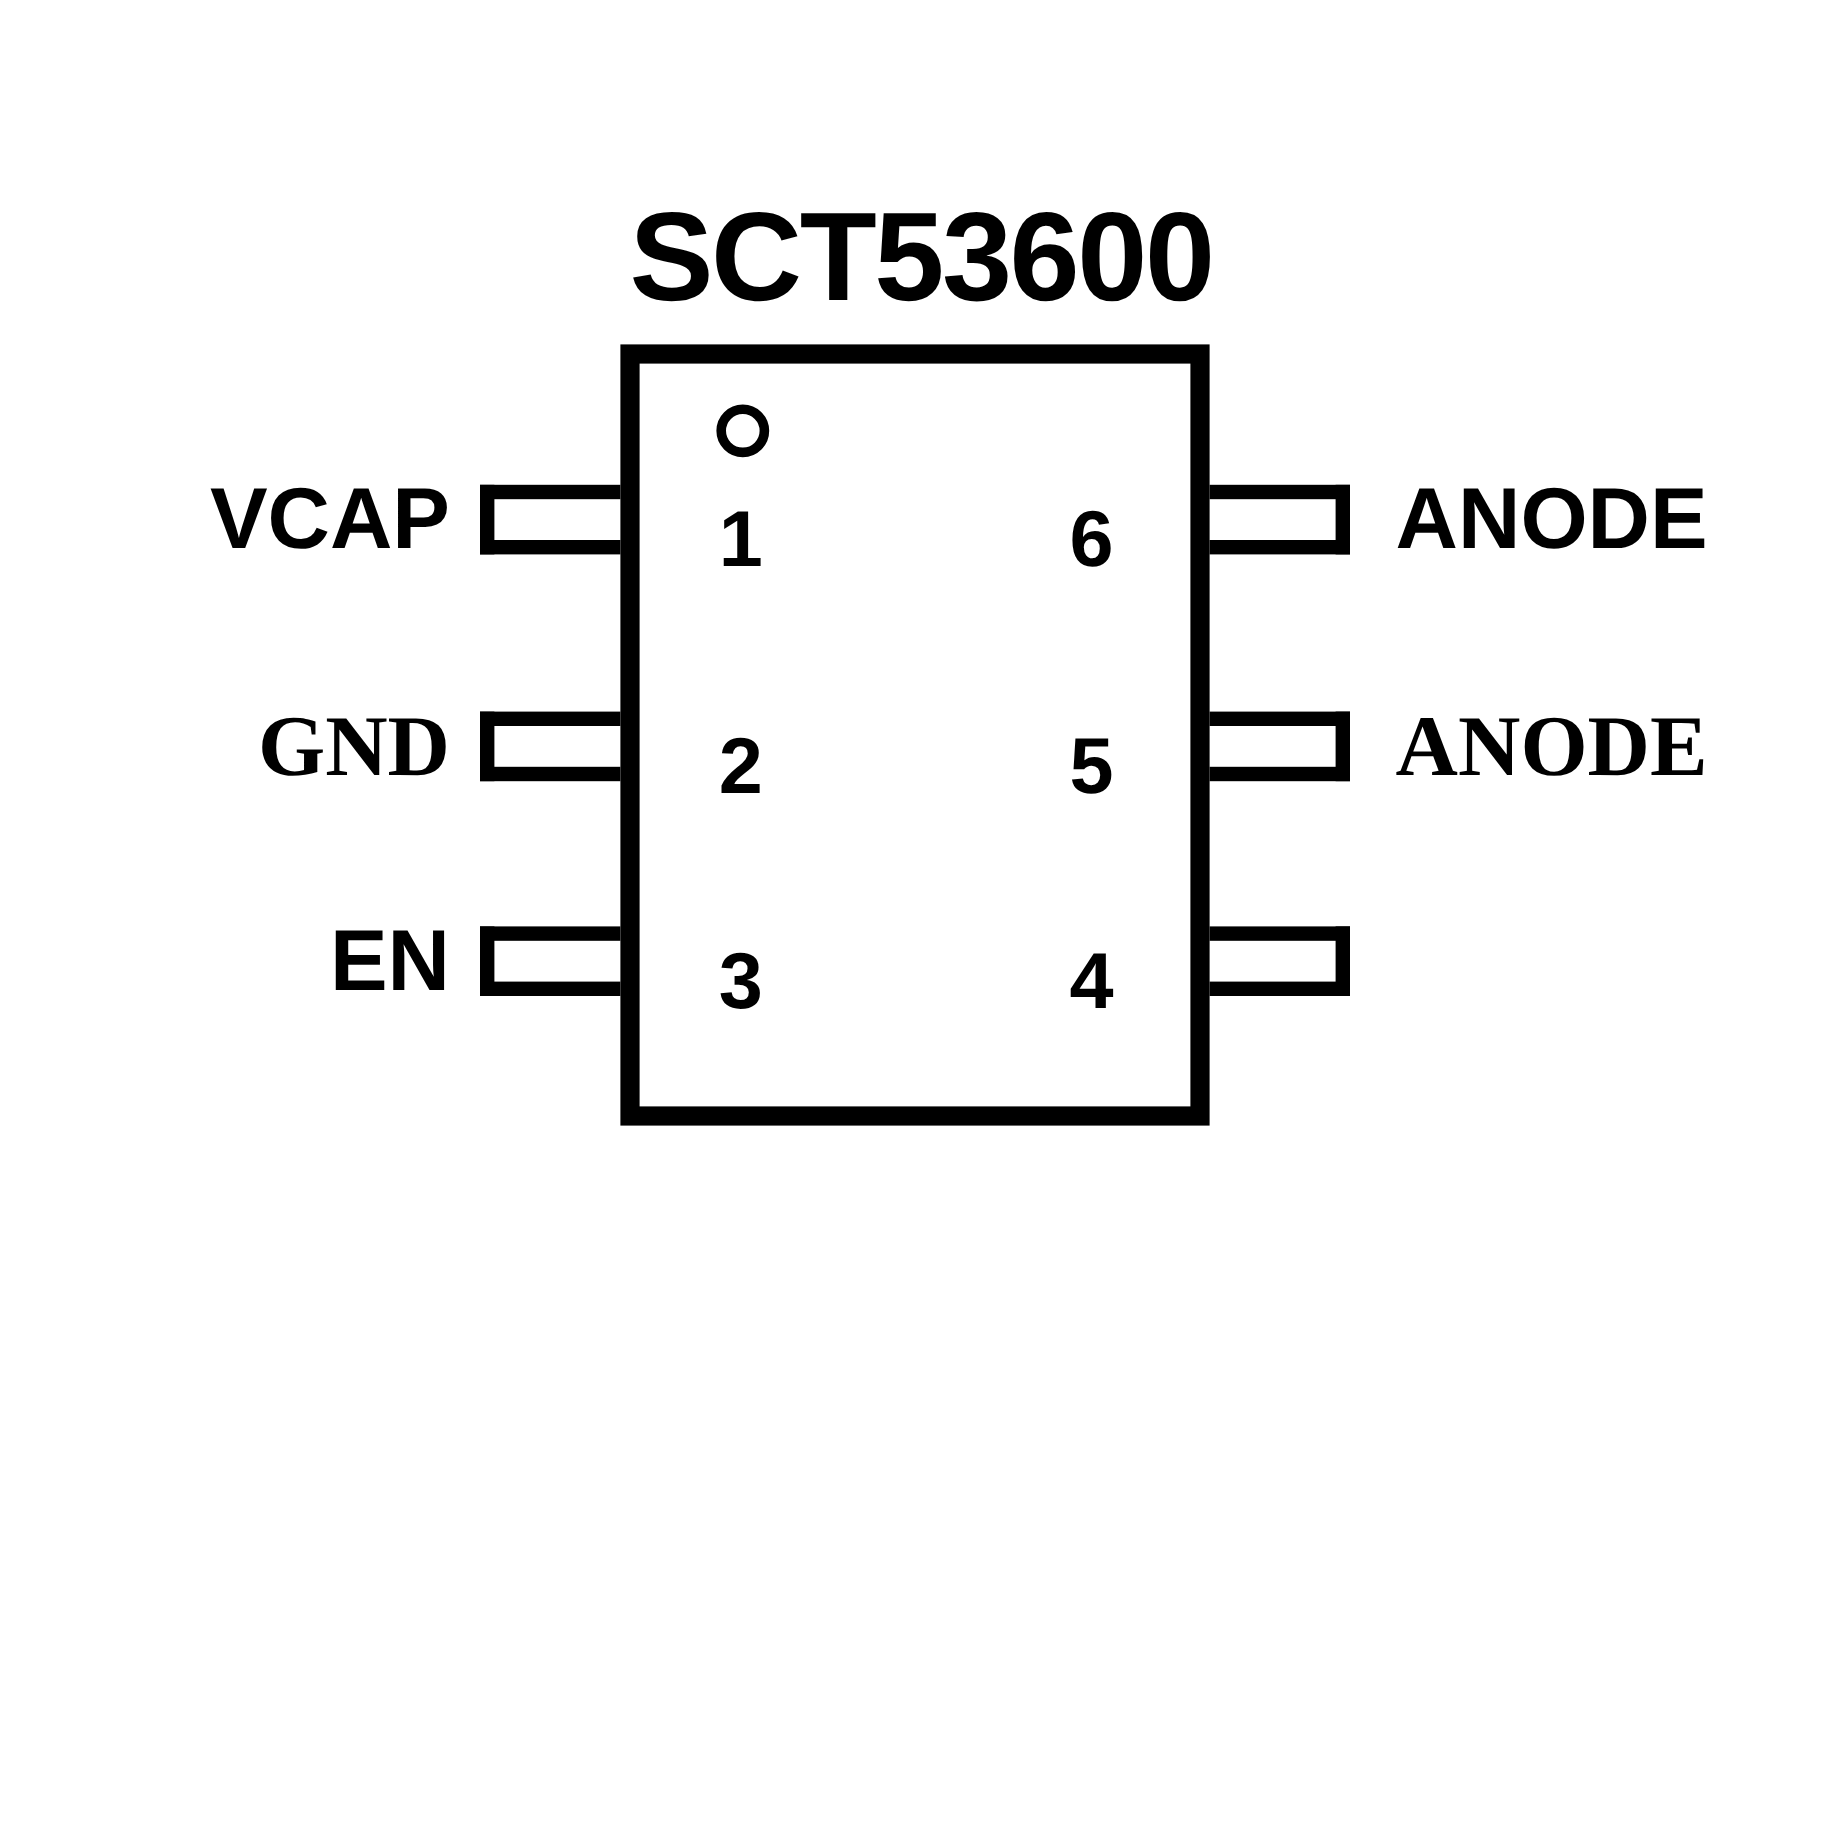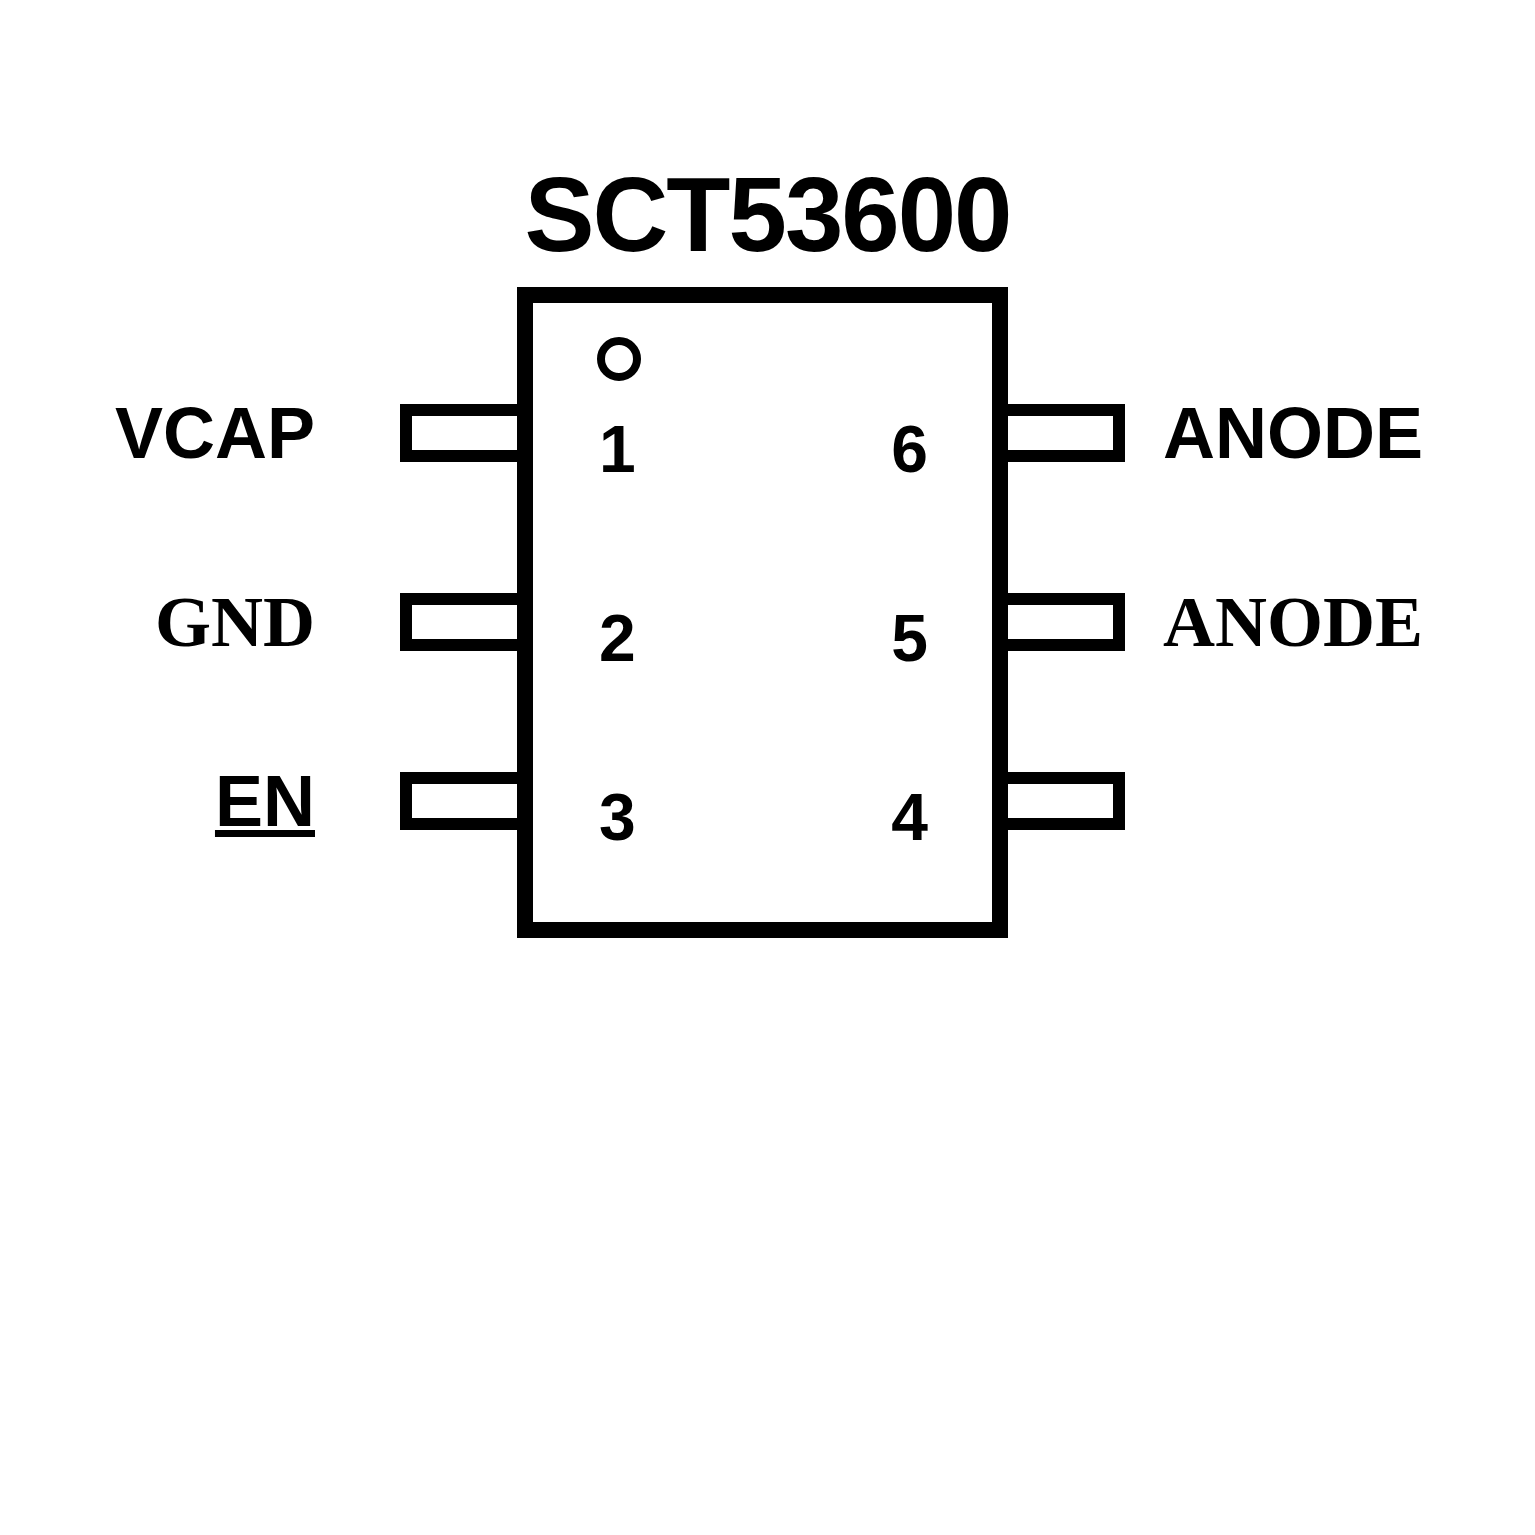--- a/index.html
+++ b/index.html
@@ -86,25 +86,25 @@
   .stub-r3 { top: 772px; }
 
   .pin-label {
     position: absolute;
     font-size: 72px;
     font-weight: bold;
     height: 80px;
     line-height: 80px;
     white-space: nowrap;
   }
-  .pin-label.left  { right: 1220px; text-align: left; }
+  .pin-label.left  { right: 1160px; text-align: left; }
   .pin-label.right { left: 1163px; }
   .lbl-r1 { top: 393px; }
   .lbl-r2 { top: 582px; font-family: Liberation Serif, serif; }
-  .lbl-r3 { top: 761px; text-decoration: underline; }
+  .lbl-r3 { top: 761px; }
 </style>
 </head>
 <body>
 
 <div class="canvas">
 
   <div class="title">SCT53600</div>
 
   <div class="pin-label left lbl-r1">VCAP</div>
   <div class="pin-label left lbl-r2">GND</div>

